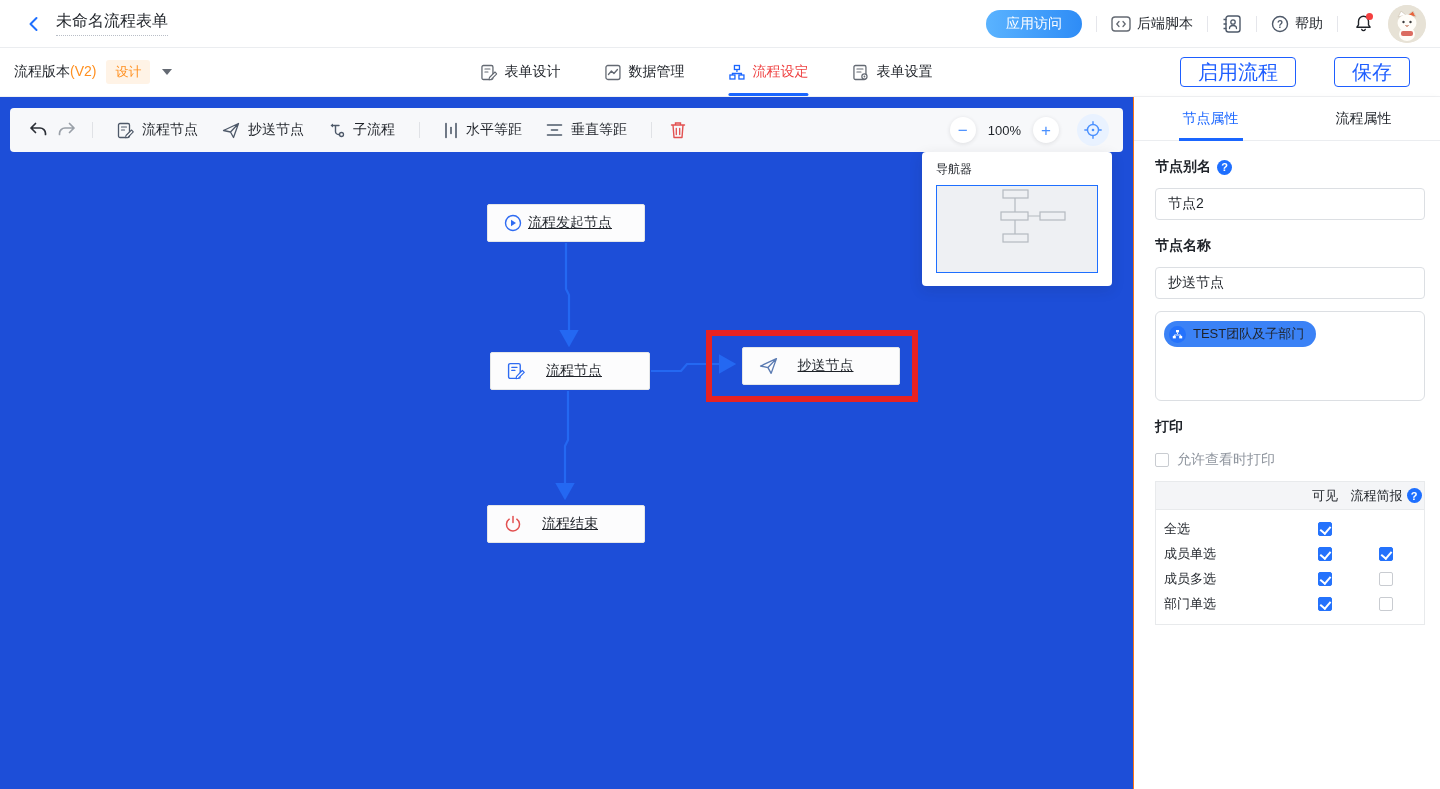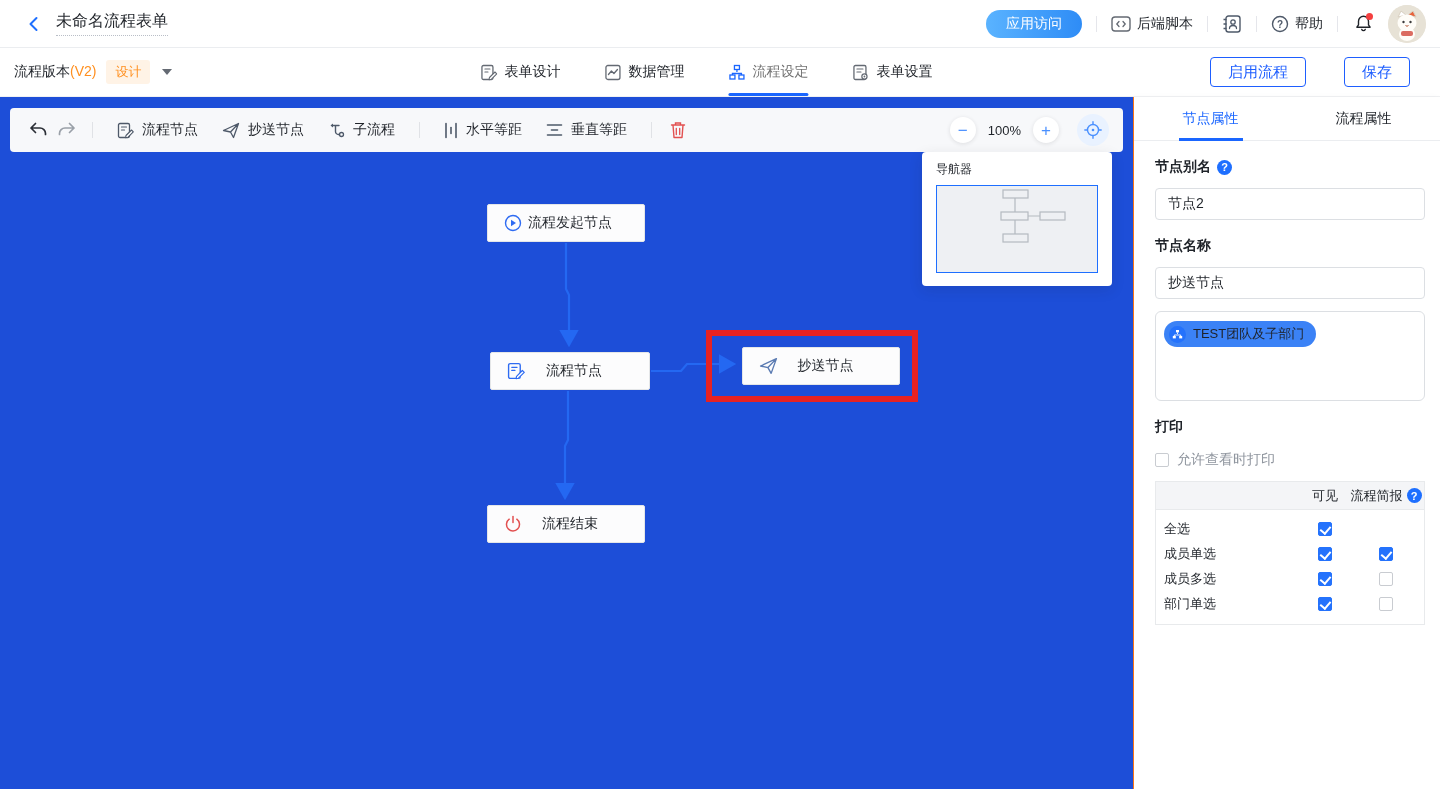--- a/index.html
+++ b/index.html
@@ -20,24 +20,24 @@
   .avatar { width:38px; height:38px; border-radius:50%; overflow:hidden; background:#e9e4da; flex:0 0 auto; cursor:pointer; }
 
   
   #subheader { height:49px; display:flex; align-items:center; border-bottom:1px solid #f0f1f3; padding:0 30px 0 14px; position:relative; }
   .version { font-size:14px; }
   .version .v2 { color:#ff8f1f; }
   .design-badge { display:inline-block; margin-left:10px; padding:3px 9px; font-size:13px; color:#ff8f1f; background:#fff3e6; border-radius:3px; }
   .caret { width:0; height:0; border-left:5px solid transparent; border-right:5px solid transparent; border-top:6px solid #646a73; margin-left:12px; cursor:pointer; }
   .center-tabs { position:absolute; left:50%; top:0; transform:translateX(-53%); height:100%; display:flex; gap:44px; }
   .ctab { display:flex; align-items:center; gap:7px; font-size:14px; color:#1f2329; position:relative; cursor:pointer; height:100%; }
-  .ctab.active { color:#737373; }
+  .ctab.active { color:#ef4444; }
   .ctab.active::after { content:""; position:absolute; left:0; right:0; bottom:0; height:3px; border-radius:2px; background:#1a66ff; }
   .sub-right { margin-left:auto; display:flex; gap:38px; }
-  .outline-btn { height:30px; padding:0 17px; background:#fff; border:1px solid #1e5eff; color:#1e5eff; font-size:15px; border-radius:4px; cursor:pointer; }
+  .outline-btn { height:30px; padding:0 17px; background:#fff; border:1px solid #1e5eff; color:#1e5eff; font-size:20px; border-radius:4px; cursor:pointer; }
 
   
   #main { position:relative; height:692px; display:flex; }
   #canvas { position:relative; width:1133px; height:100%; background:#1d4ed8; }
 
   
   #flow-toolbar { position:absolute; left:10px; top:11px; width:1113px; height:44px; background:#f7f8fa; border-radius:4px;
     display:flex; align-items:center; padding:0 14px; }
   .tb-icon-btn { width:28px; height:28px; display:flex; align-items:center; justify-content:center; cursor:pointer; }
   .tb-div { width:1px; height:16px; background:#e0e2e6; margin:0 12px; }
@@ -49,21 +49,21 @@
   .locate-btn { width:32px; height:32px; border-radius:50%; background:#e9f2ff; display:flex; align-items:center; justify-content:center; cursor:pointer; margin-left:6px; }
 
   
   #navigator { position:absolute; left:922px; top:55px; width:190px; height:134px; background:#fff; border-radius:4px;
     box-shadow:0 4px 14px rgba(31,35,41,.12); padding:9px 14px; }
   .nav-title { font-size:12px; margin-bottom:7px; }
   .minimap { width:162px; height:88px; background:#eef0f3; border:1px solid #1e6fff; cursor:pointer; }
 
   
   .flow-node { position:absolute; height:38px; background:#fcfcfd; border:1px solid #e4e6e8; border-radius:2px;
-    display:flex; align-items:center; padding-left:16px; cursor:pointer; }
+    display:flex; align-items:center; padding-left:16px; cursor:pointer;text-decoration:underline; }
   .flow-node .nlabel { flex:1; text-align:center; font-size:14px; padding-right:26px; }
   #node-start { left:487px; top:107px; width:158px; }
   #node-process { left:490px; top:255px; width:160px; }
   #node-cc { left:742px; top:250px; width:158px; }
   #node-end { left:487px; top:408px; width:158px; }
   #red-highlight { position:absolute; left:706px; top:233px; width:212px; height:72px; border:6px solid #e62222; }
 
   #connectors { position:absolute; left:0; top:0; pointer-events:none; }
 
   

